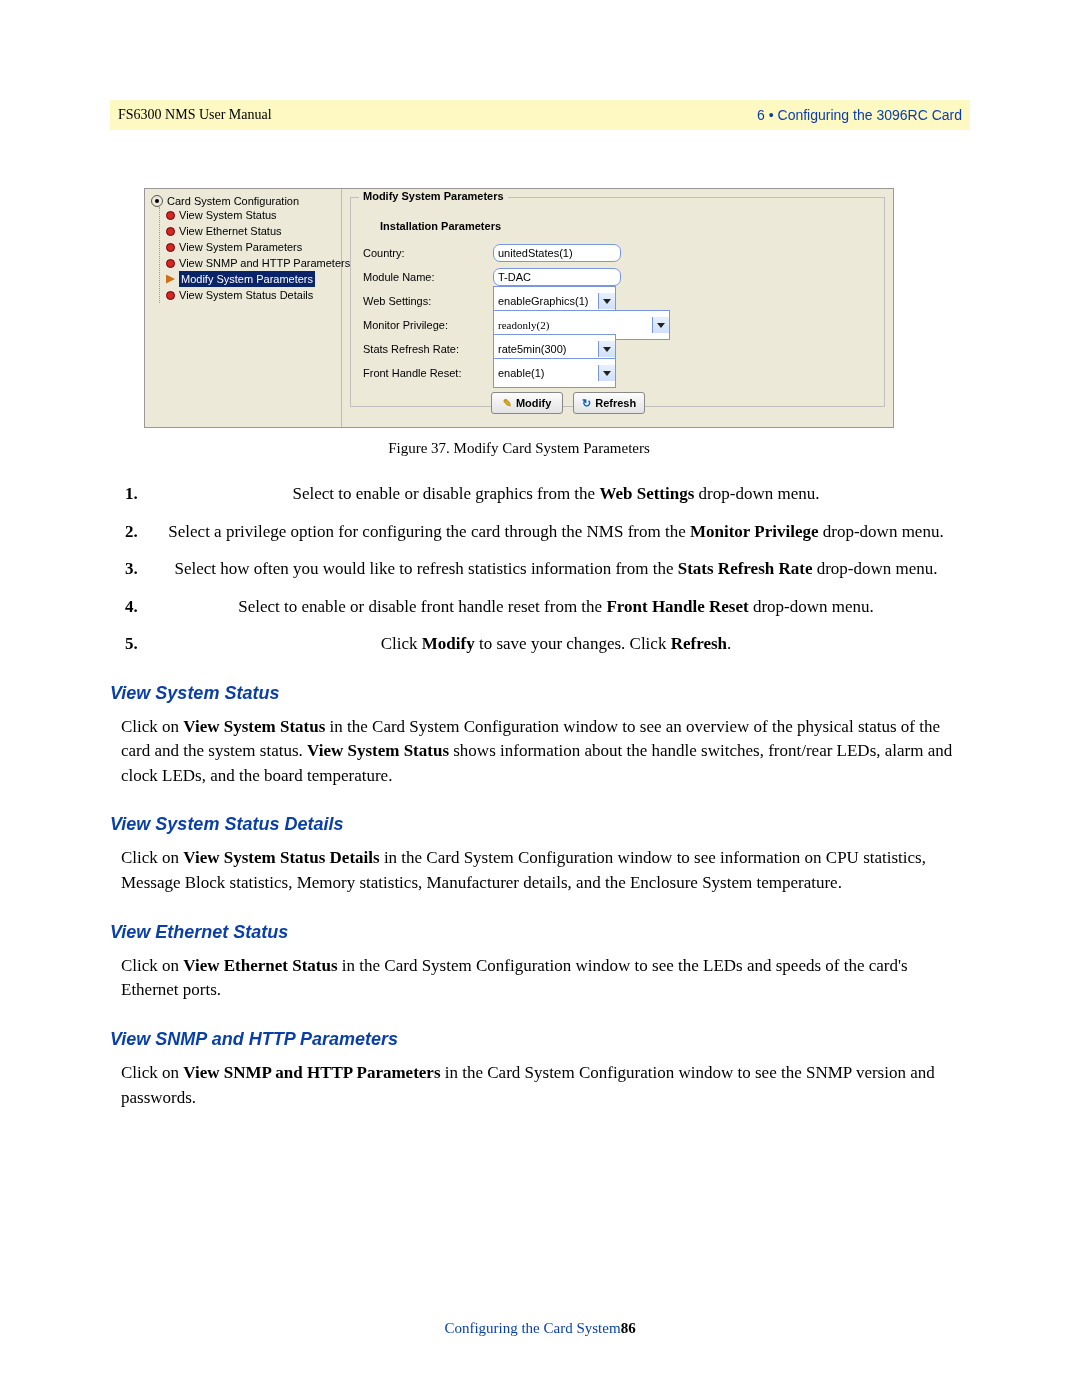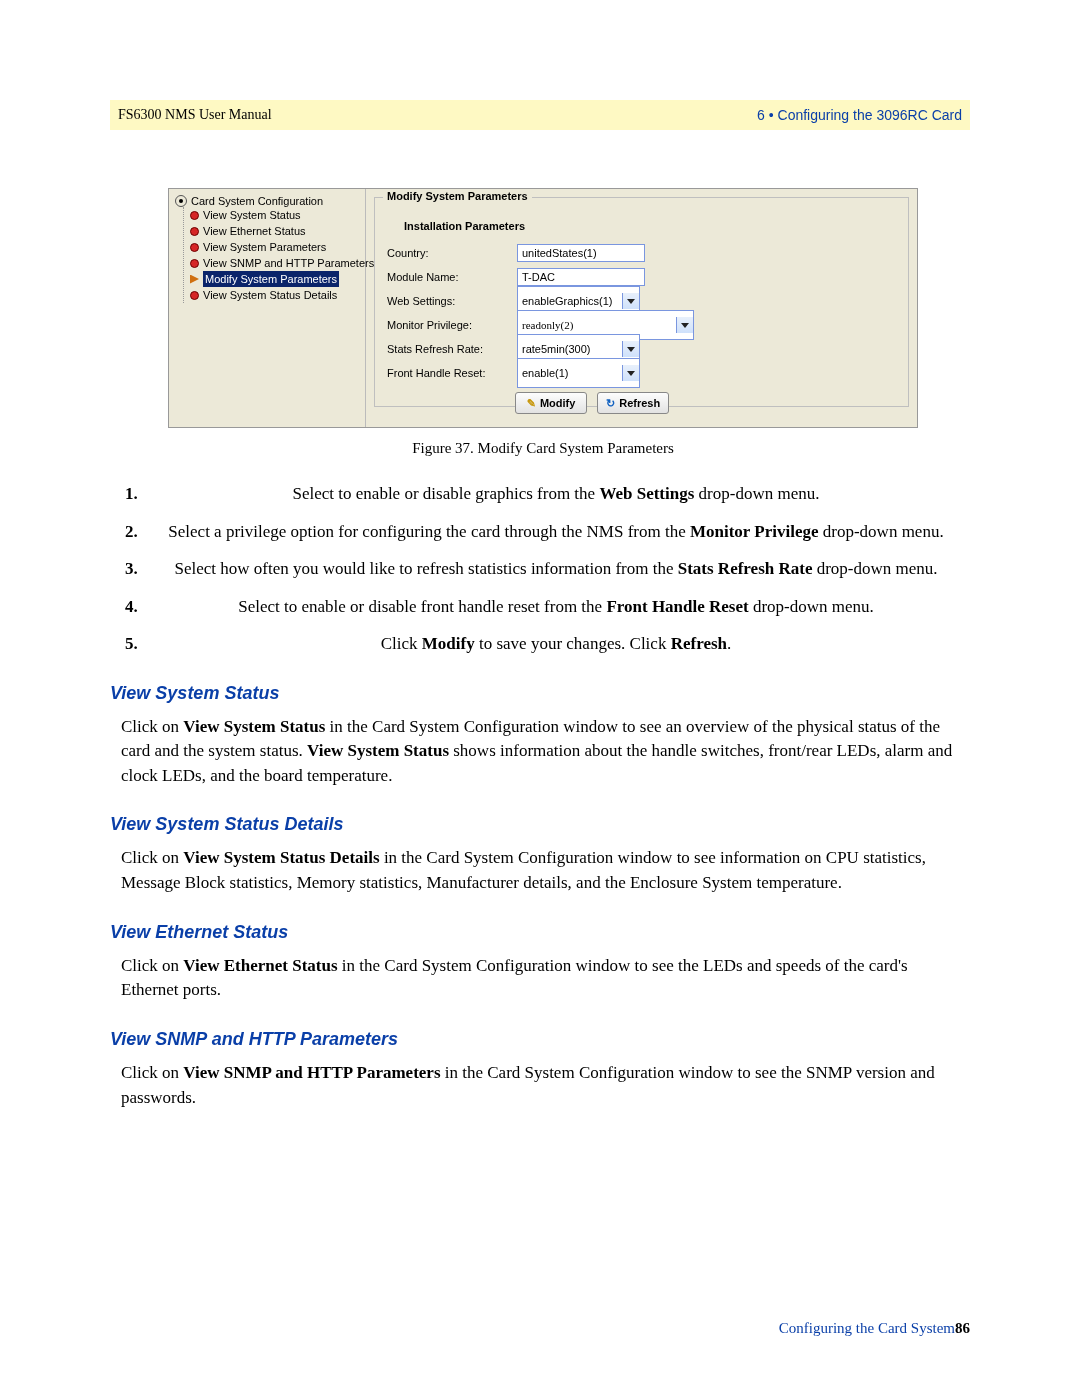--- a/index.html
+++ b/index.html
@@ -29,21 +29,21 @@
     color: #000;
   }
   .header-right {
     font-family: Arial, Helvetica, sans-serif;
     font-weight: normal;
     color: #0a3fa8;
     font-size: 14px;
   }
   .figure-wrap {
     margin-top: 58px;
-    margin-left: 58px;
+    margin-left: 34px;
     width: 750px;
   }
   .app-window {
     width: 750px;
     height: 240px;
     background: #ece9d8;
     border: 1px solid #999;
     display: flex;
     font-family: Tahoma, Arial, sans-serif;
     font-size: 11px;
@@ -216,26 +216,26 @@
     font-size: 17px;
     line-height: 1.45;
     margin: 11px;
   }
   .footer {
     position: absolute;
     bottom: 60px;
     left: 110px;
     right: 110px;
     display: flex;
-    justify-content: flex-end;
+    justify-content: center;
     font-size: 15px;
   }
   .footer-left { color: #0a3fa8; font-family: "Times New Roman", serif; }
   .footer-right { font-weight: bold; }
-  .w128 { width: 128px; }
+  .w128 { width: 128px; border-radius: 7px; }
   .w96  { width: 96px; }
   .w150 { width: 150px; font-family: Liberation Serif, serif; }
 </style>
 </head>
 <body>
 
 <div class="page">
 
   <div class="header-bar">
     <span class="header-left">FS6300 NMS User Manual</span>

